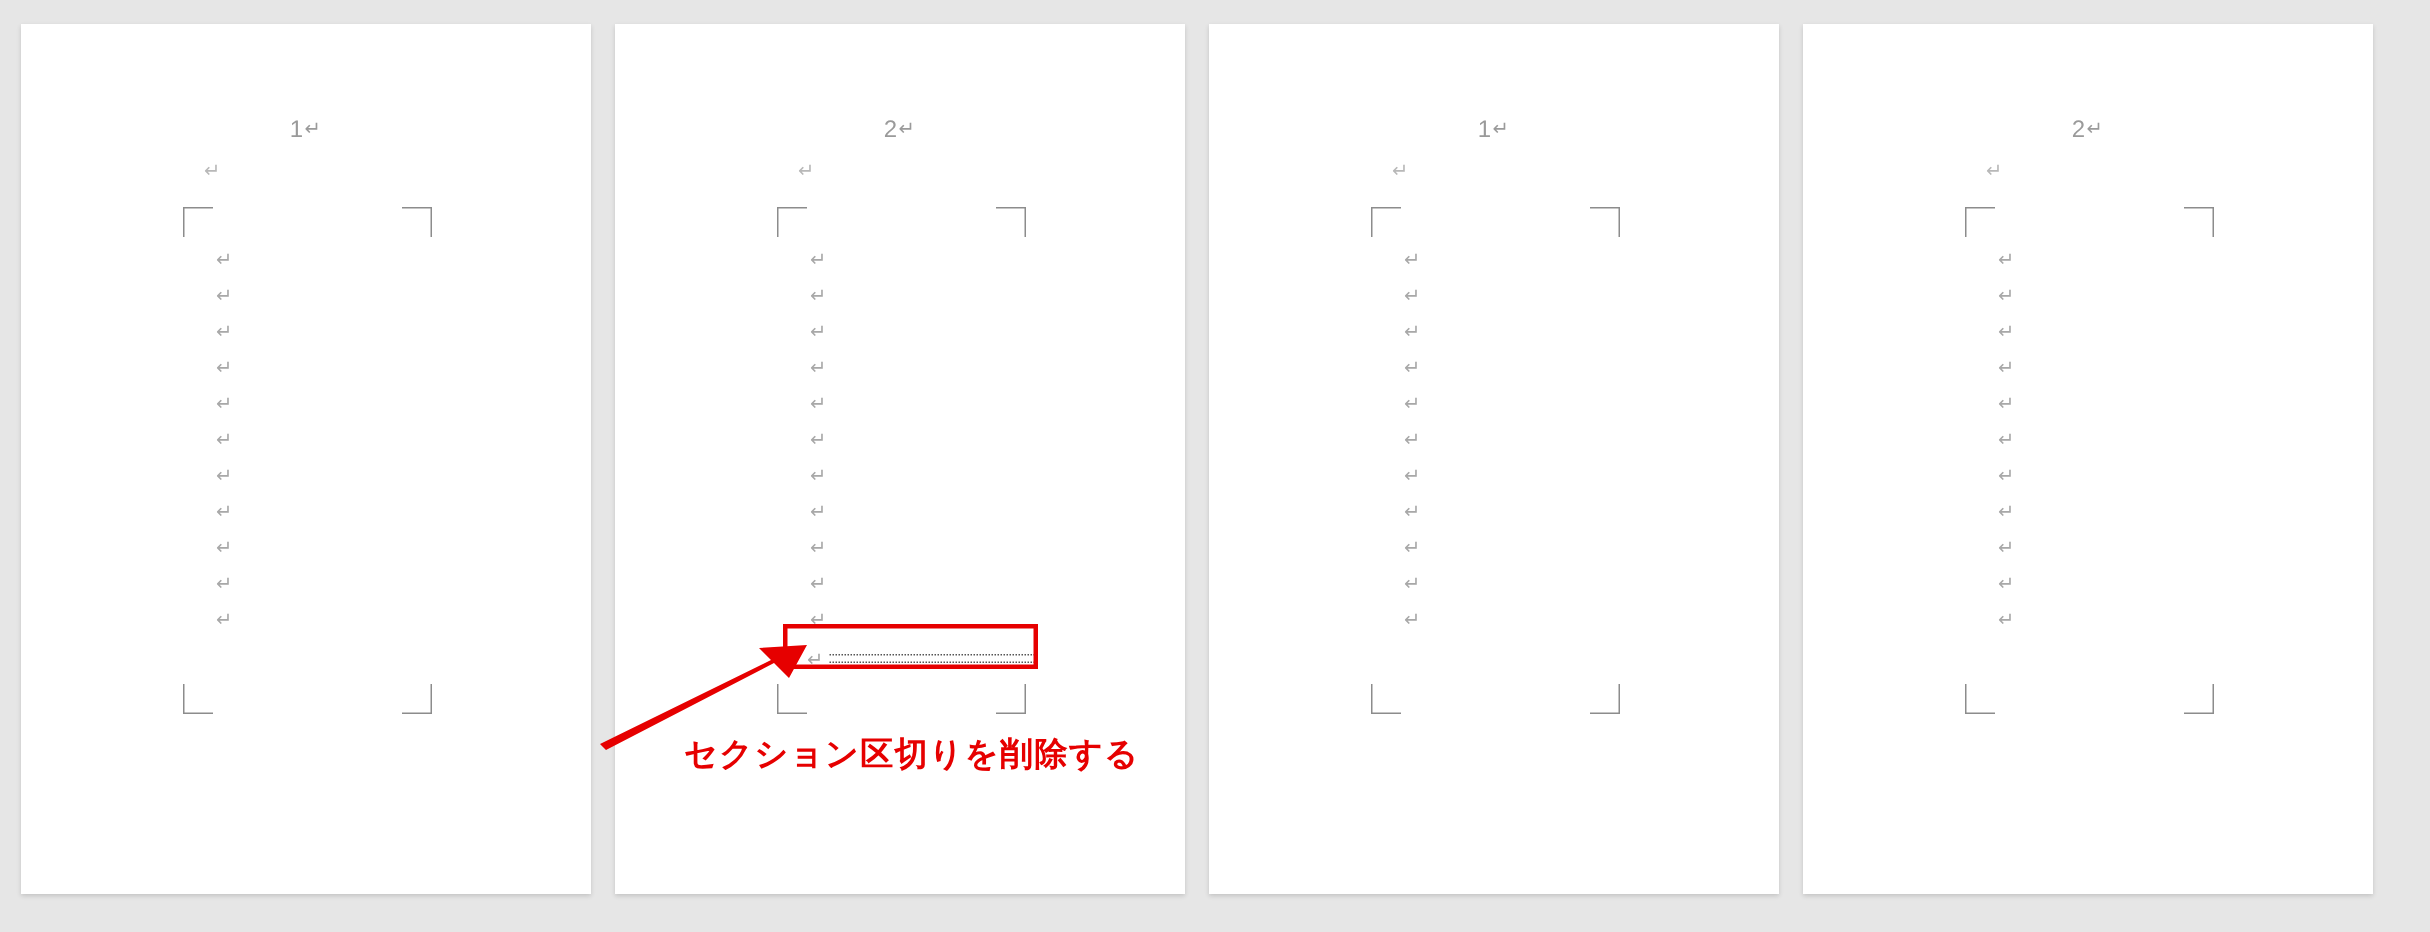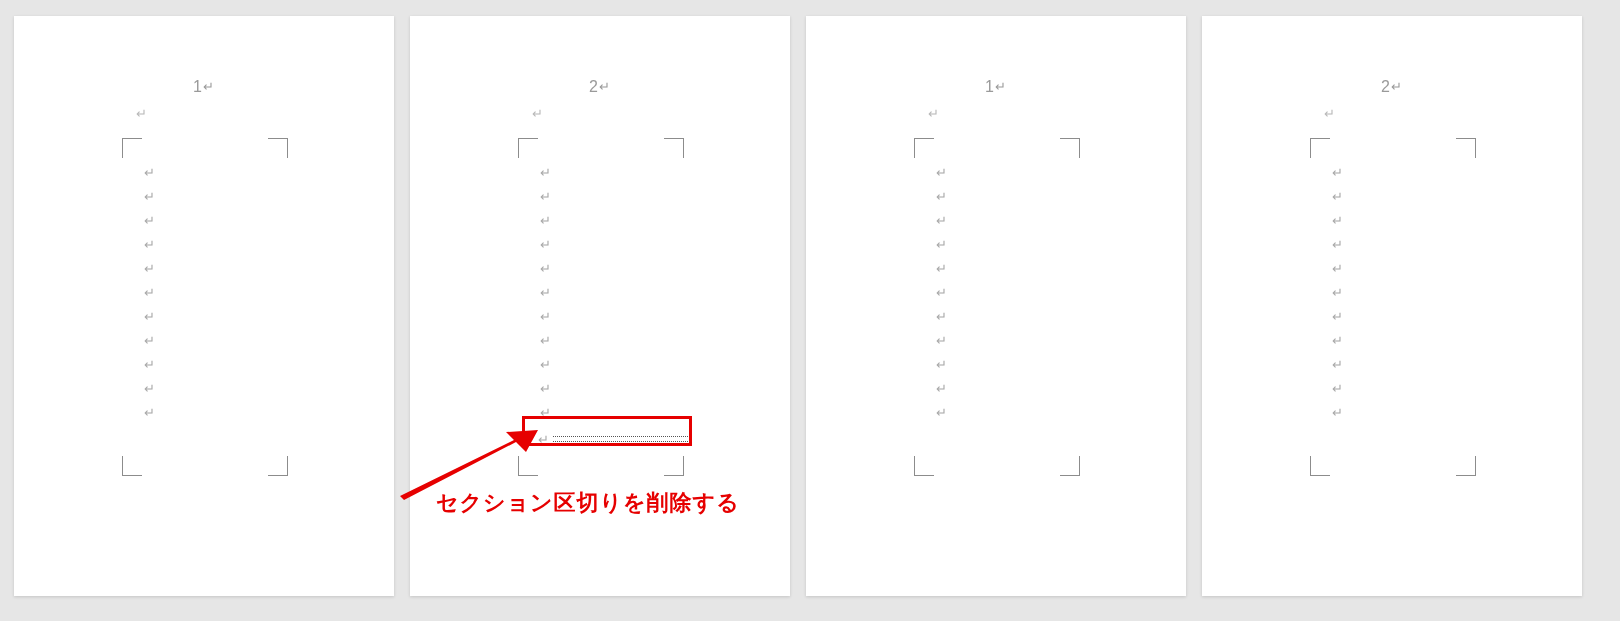--- a/index.html
+++ b/index.html
@@ -116,21 +116,21 @@
     top: 428px;
     width: 150px;
     height: 80px;
     z-index: 30;
     pointer-events: none;
   }
 
   
   .annot-label {
     position: absolute;
-    left: 436px;
+    left: 456px;
     top: 488px;
     color: #e60000;
     font-weight: bold;
     font-size: 22px;
     z-index: 30;
     letter-spacing: 1px;
     white-space: nowrap;
   }
 </style>
 </head>

